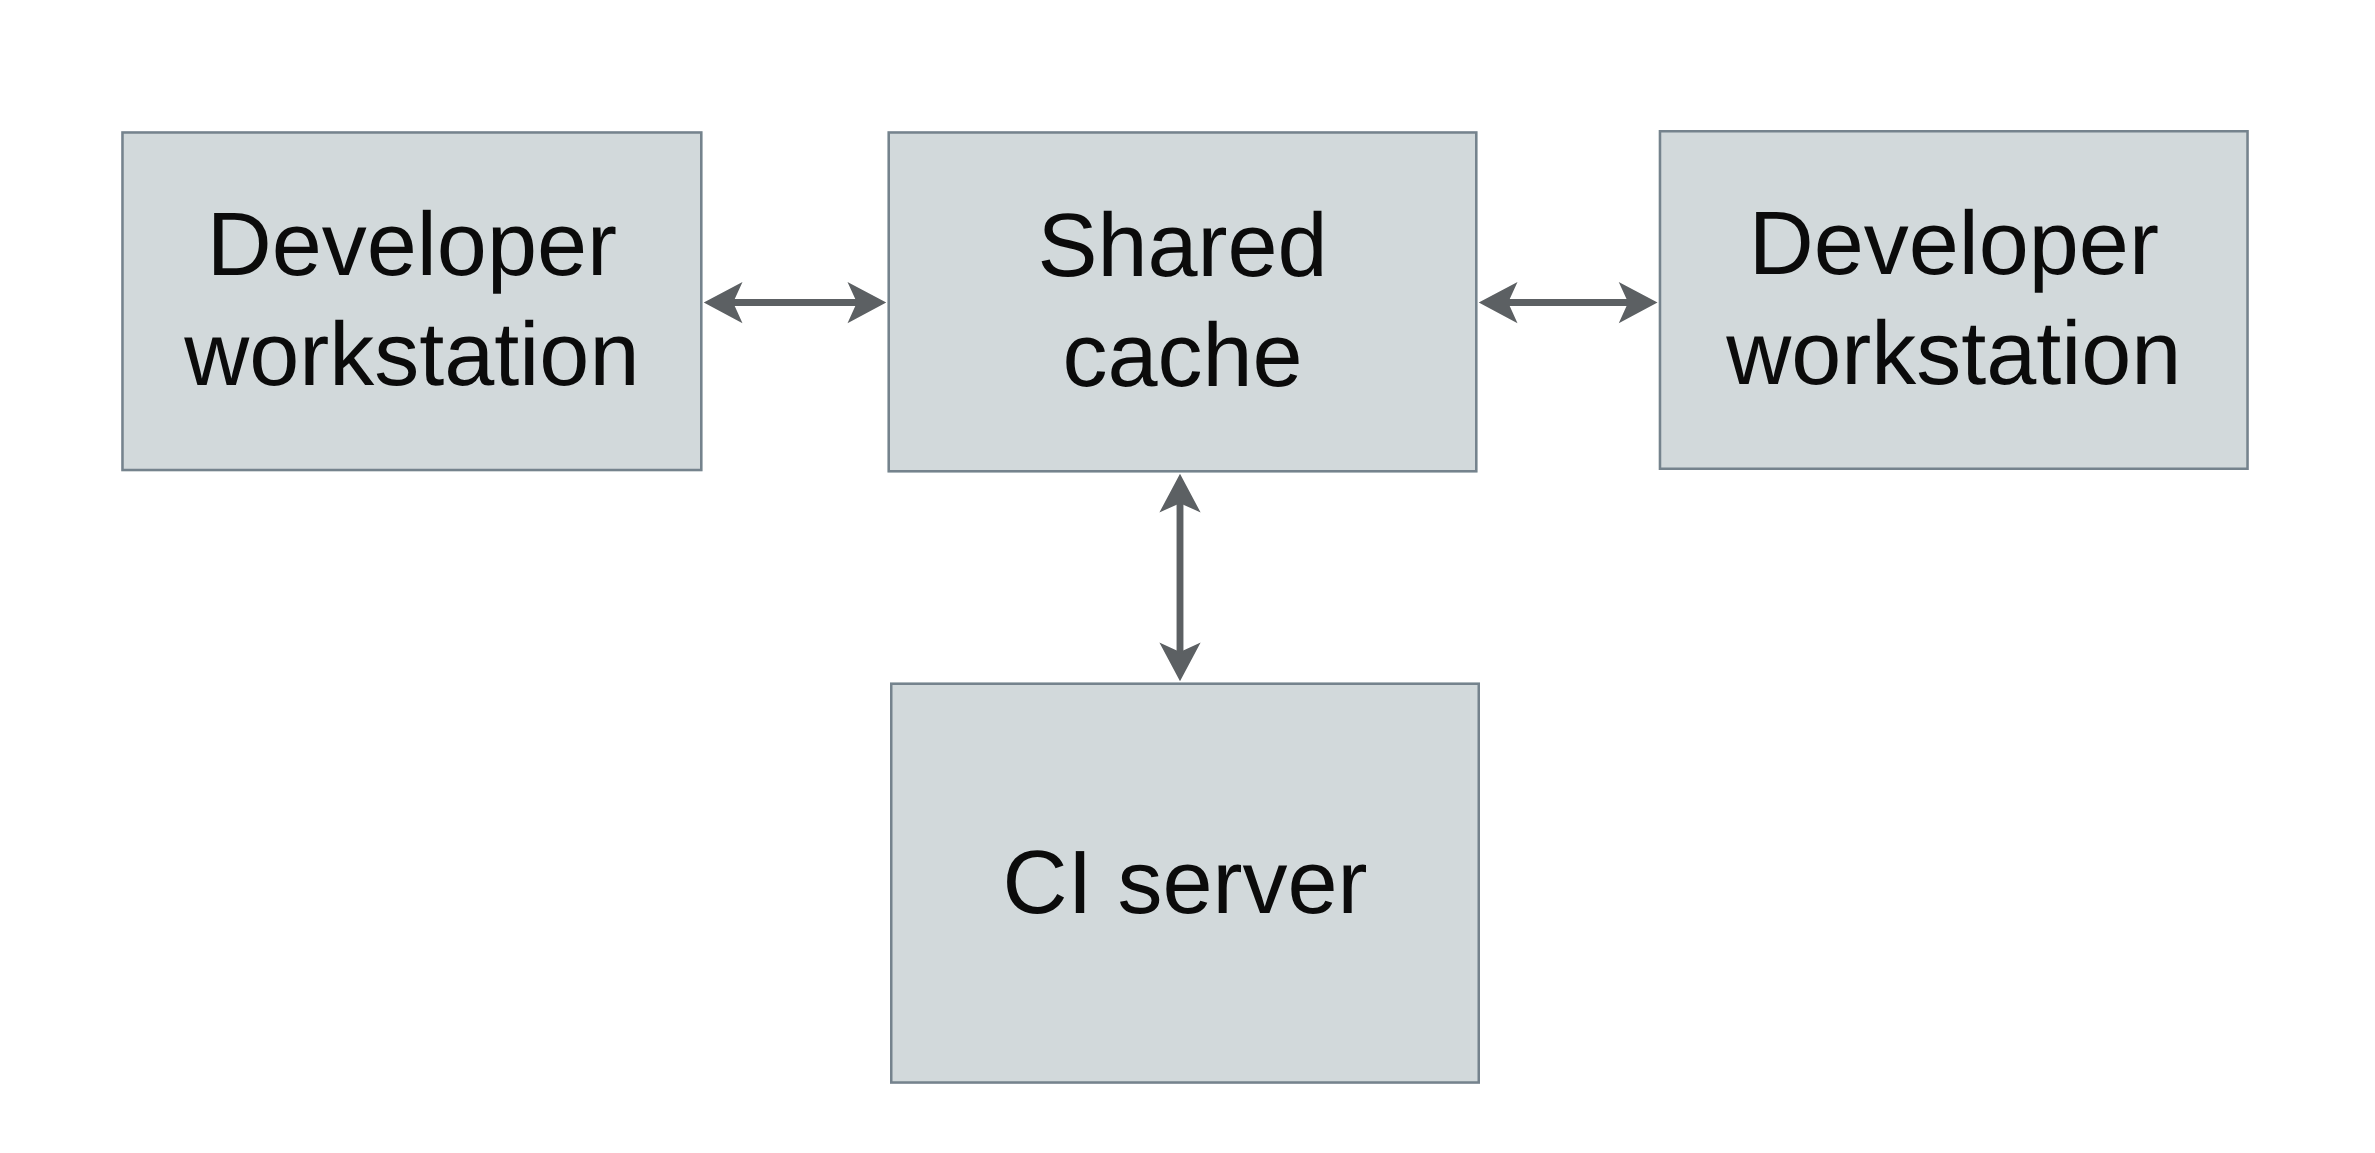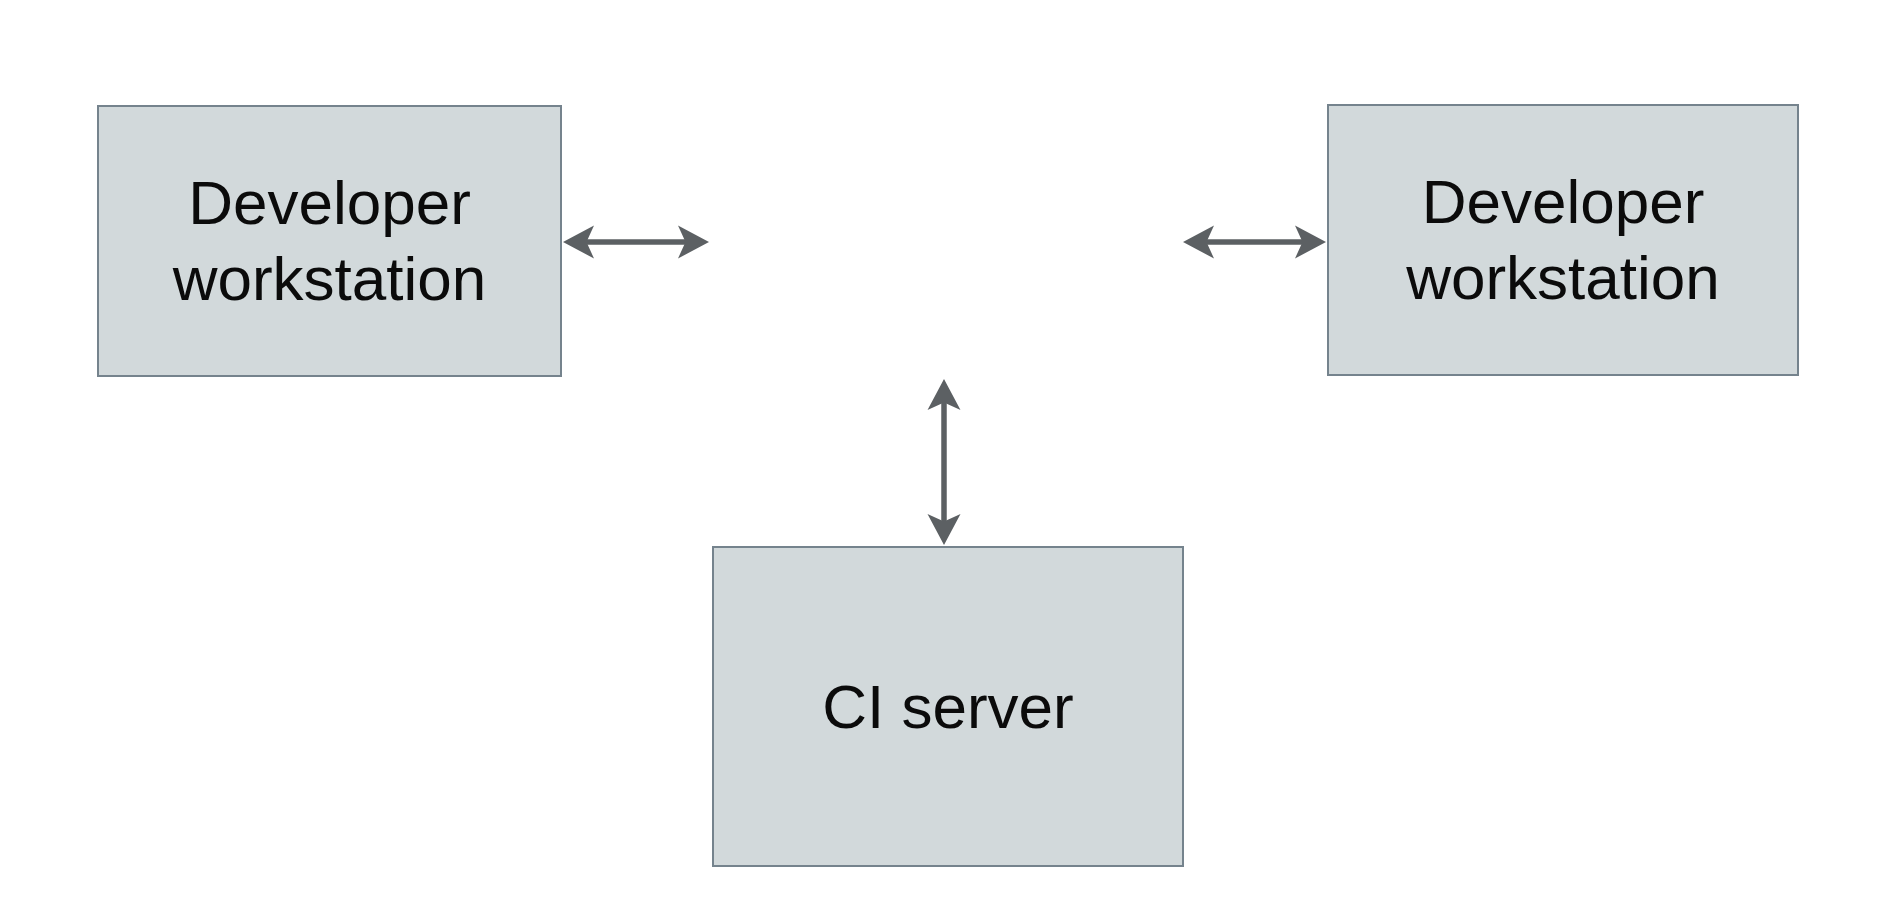--- a/index.html
+++ b/index.html
@@ -26,21 +26,21 @@
   .node {
     position: absolute;
     background: var(--node-fill);
     border: 2.5px solid var(--node-border);
     display: flex;
     align-items: center;
     justify-content: center;
     text-align: center;
   }
   .node-label {
-    font-size: 62px;
+    font-size: 72px;
     line-height: 1.22;
     color: var(--text);
     white-space: pre-line;
     letter-spacing: 0px;
   }
   .arrow {
     position: absolute;
     display: block;
   }
   .arrow path { fill: var(--arrow); stroke: none; }
@@ -58,20 +58,24 @@
 </head>
 <body>
 
 <div class="canvas">
 
   <div class="node node-left">
     <span class="node-label">Developer
 workstation</span>
   </div>
 
+  <div class="node node-center">
+    <span class="node-label">Shared
+cache</span>
+  </div>
 
   <div class="node node-right">
     <span class="node-label">Developer
 workstation</span>
   </div>
 
   <div class="node node-bottom">
     <span class="node-label">CI server</span>
   </div>
 

